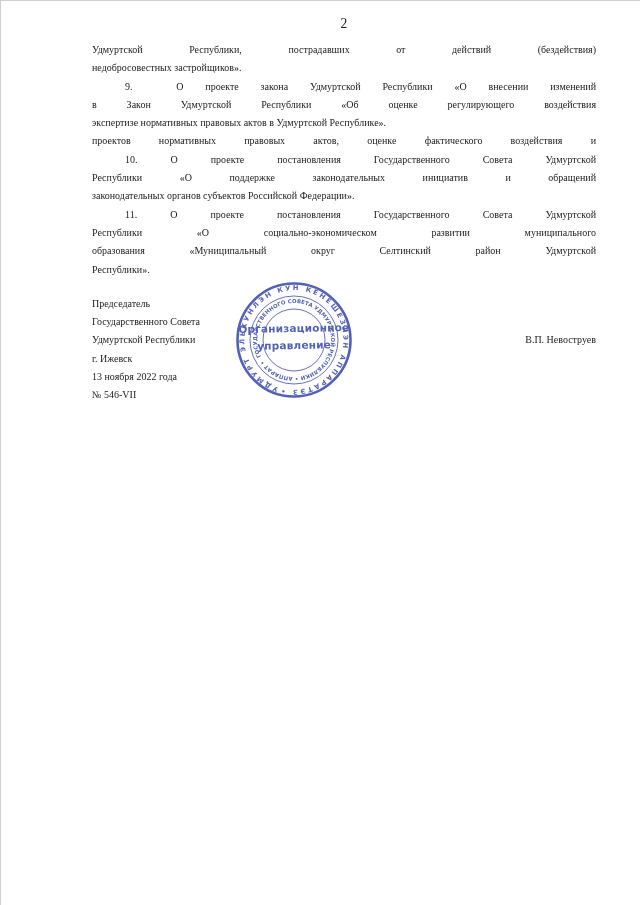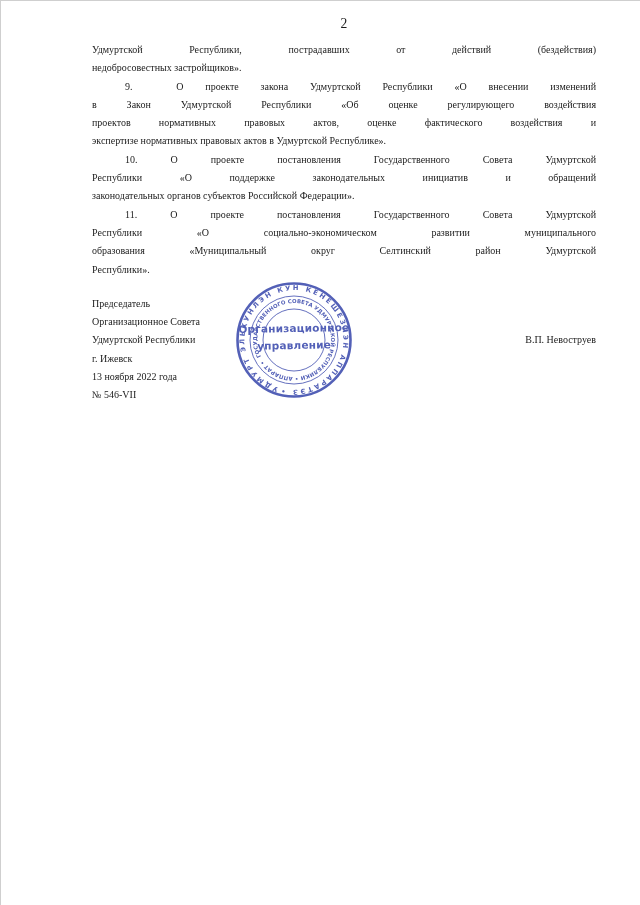--- a/index.html
+++ b/index.html
@@ -77,40 +77,40 @@
   <div class="content">
 
     <div class="para">
       <div class="ln jl">Удмуртской Республики, пострадавших от действий (бездействия)</div>
       <div class="ln">недобросовестных застройщиков».</div>
     </div>
 
     <div class="para">
       <div class="ln jl ind">9.&nbsp; О проекте закона Удмуртской Республики «О внесении изменений</div>
       <div class="ln jl">в Закон Удмуртской Республики «Об оценке регулирующего воздействия</div>
+      <div class="ln">экспертизе нормативных правовых актов в Удмуртской Республике».</div>
       <div class="ln jl">проектов нормативных правовых актов, оценке фактического воздействия и</div>
-      <div class="ln">экспертизе нормативных правовых актов в Удмуртской Республике».</div>
     </div>
 
     <div class="para">
       <div class="ln jl ind">10.&nbsp;О проекте постановления Государственного Совета Удмуртской</div>
       <div class="ln jl">Республики «О поддержке законодательных инициатив и обращений</div>
       <div class="ln">законодательных органов субъектов Российской Федерации».</div>
     </div>
 
     <div class="para">
       <div class="ln jl ind">11.&nbsp;О проекте постановления Государственного Совета Удмуртской</div>
       <div class="ln jl">Республики «О социально-экономическом развитии муниципального</div>
       <div class="ln jl">образования «Муниципальный округ Селтинский район Удмуртской</div>
       <div class="ln">Республики».</div>
     </div>
 
     <div class="sig">
       <div class="ln">Председатель</div>
-      <div class="ln">Организационное Совета</div>
+      <div class="ln">Государственного Совета</div>
       <div class="sigrow">
         <span class="ln">Удмуртской Республики</span>
         <span class="ln">В.П. Невоструев</span>
       </div>
     </div>
 
     <div class="footer">
       <div class="ln">г. Ижевск</div>
       <div class="ln">13 ноября 2022 года</div>
       <div class="ln">№ 546-VII</div>

